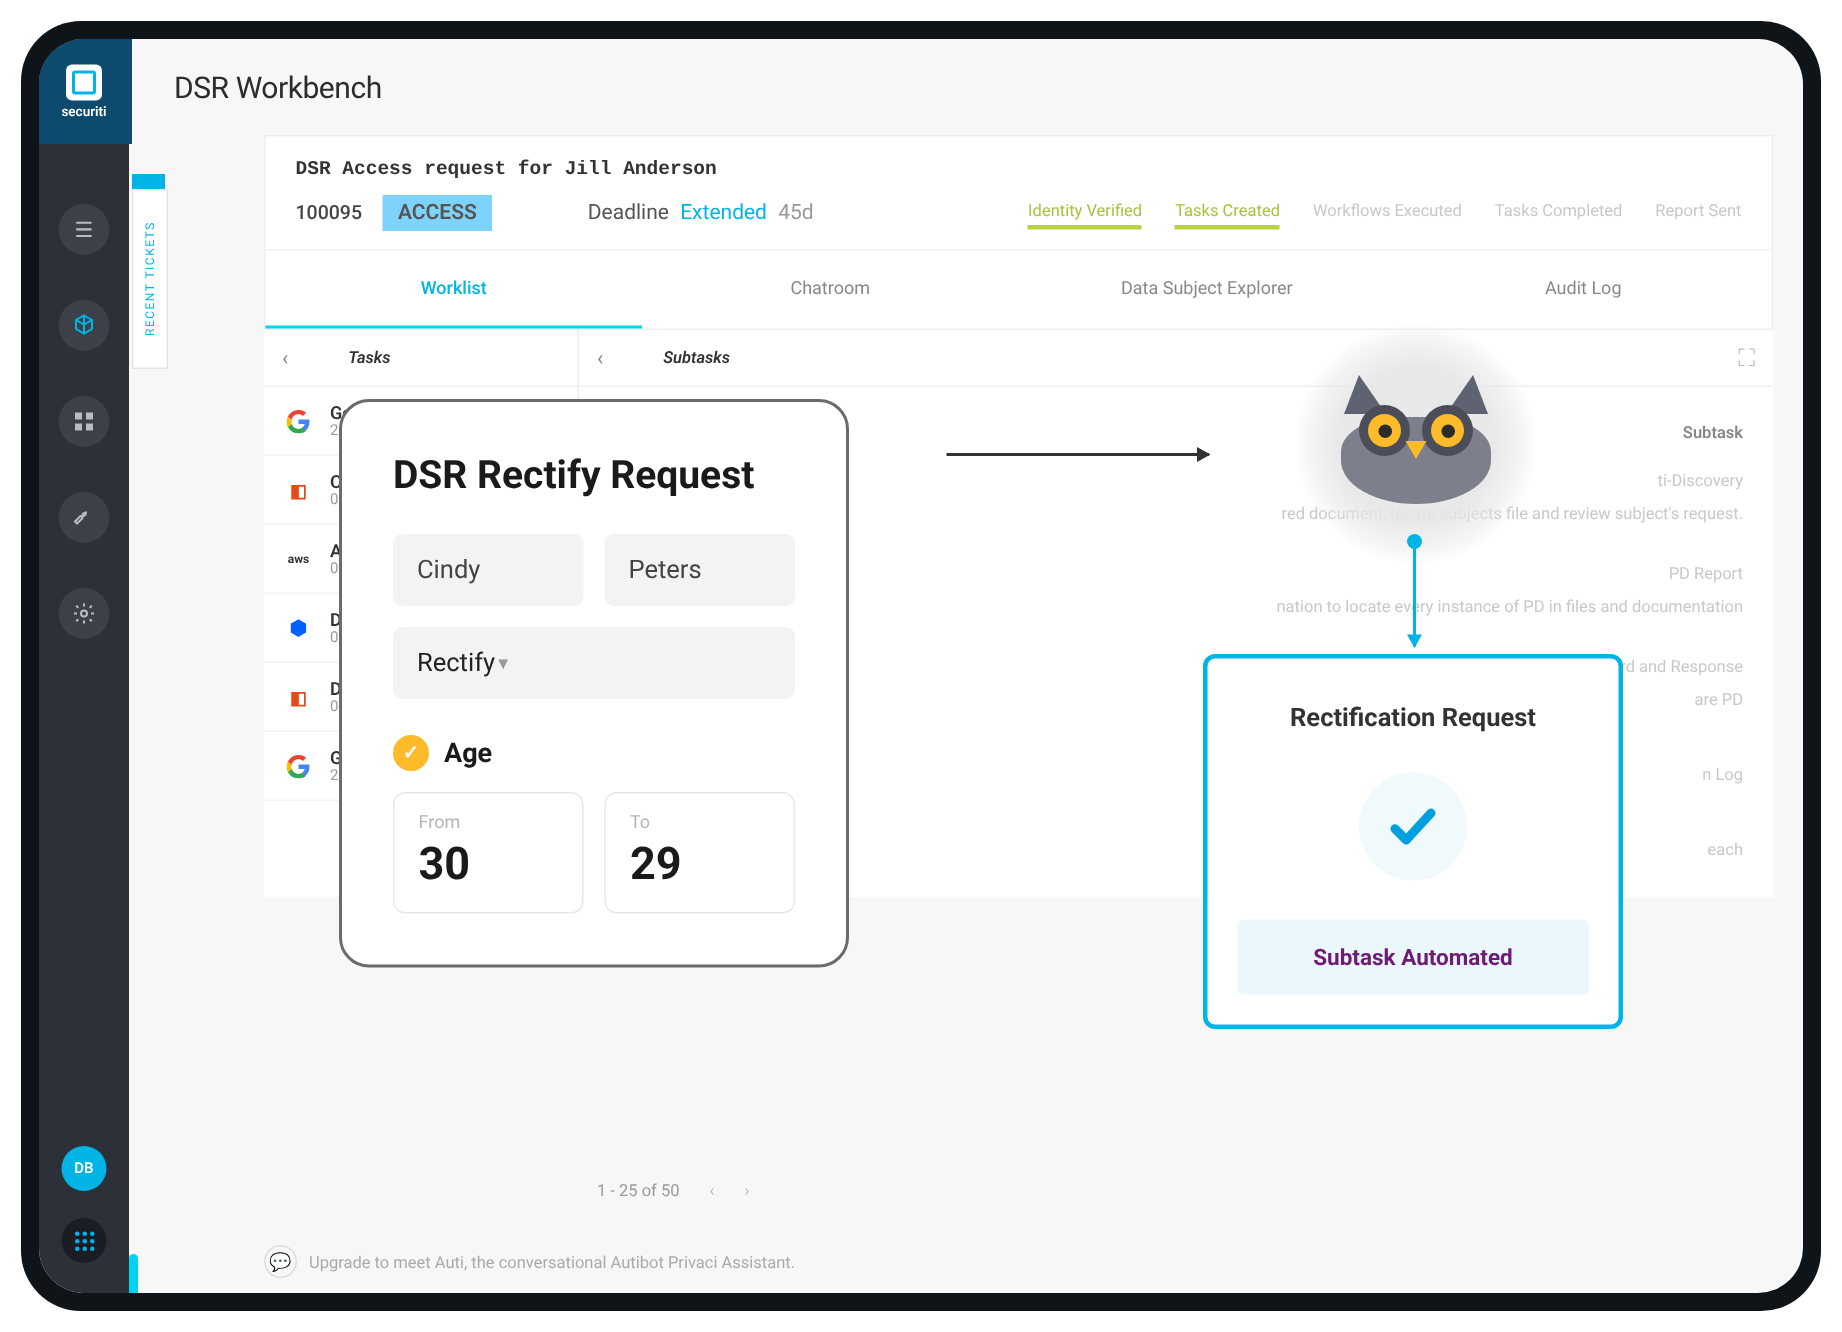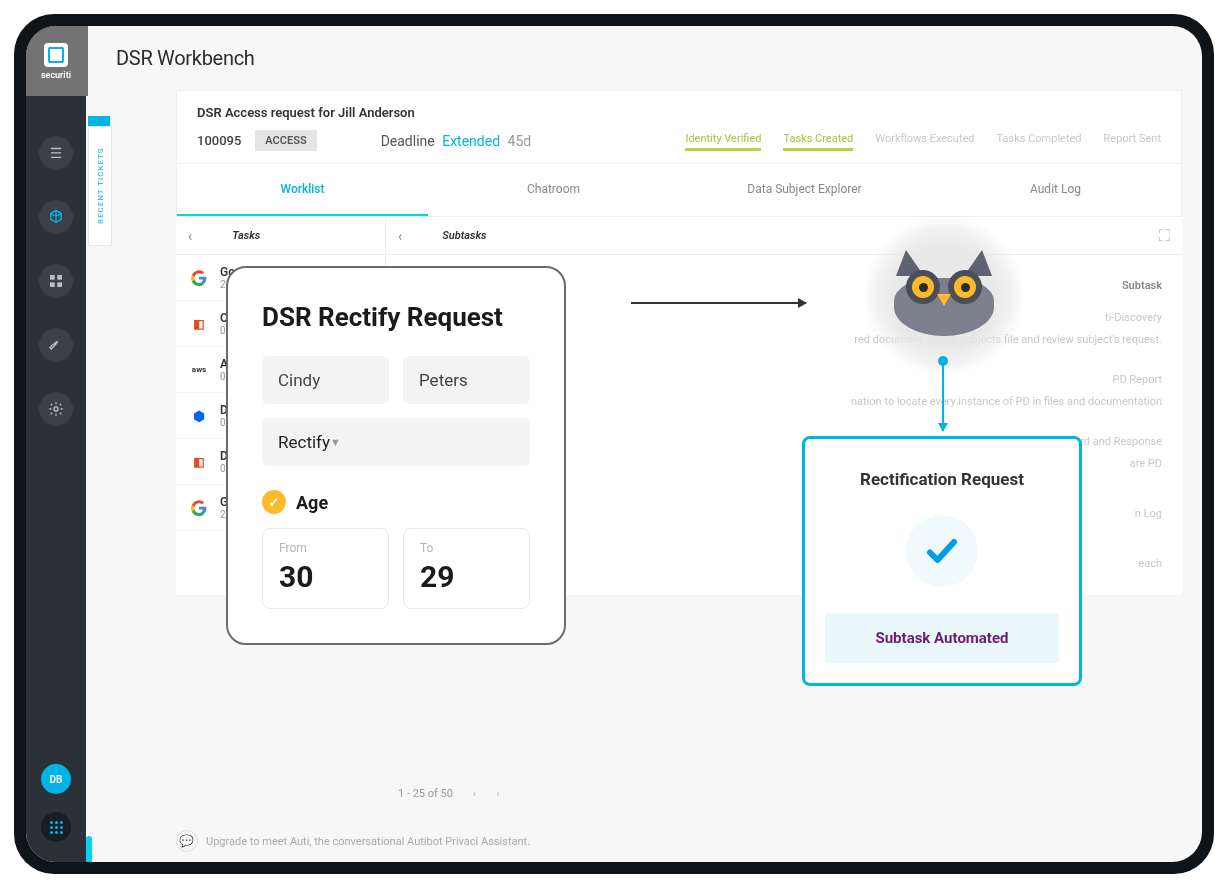--- a/index.html
+++ b/index.html
@@ -1,44 +1,44 @@
 <!DOCTYPE html>
 <html><head>
 <meta charset="utf-8">
 <style>
 * { margin: 0; padding: 0; box-sizing: border-box; font-family: -apple-system, BlinkMacSystemFont, "Segoe UI", Roboto, sans-serif; }
 body { background: #fff; display: flex; justify-content: center; align-items: center; min-height: 888px; }
 .device-frame { width: 1200px; height: 860px; background: #0f1419; border-radius: 40px; padding: 12px; position: relative; }
 .screen { width: 100%; height: 100%; background: #f7f7f8; border-radius: 30px; overflow: hidden; display: flex; position: relative; }
 .sidebar-narrow { width: 60px; background: #2c3038; display: flex; flex-direction: column; align-items: center; padding-top: 0; }
-.brand-box { width: 64px; height: 70px; background: #737373; display: flex; flex-direction: column; align-items: center; justify-content: center; }
+.brand-box { width: 64px; height: 70px; background: #0c4a6e; display: flex; flex-direction: column; align-items: center; justify-content: center; }
 .brand-icon { width: 24px; height: 24px; background: #fff; border-radius: 4px; position: relative; }
 .brand-icon::before { content: ''; position: absolute; inset: 4px; border: 2px solid #00b4e6; border-radius: 2px; }
 .brand-text { color: #fff; font-size: 9px; font-weight: 600; margin-top: 3px; }
 .nav-icons { display: flex; flex-direction: column; gap: 30px; margin-top: 40px; }
 .nav-icon { width: 34px; height: 34px; border-radius: 50%; background: #3c4049; display: flex; align-items: center; justify-content: center; color: #b8bcc5; font-size: 14px; cursor: pointer; }
 .nav-icon.primary { background: #3c4049; }
 .nav-icon svg { width: 16px; height: 16px; }
 .avatar-bottom { margin-top: auto; margin-bottom: 20px; display: flex; flex-direction: column; gap: 18px; align-items: flex-end; }
 .avatar-circle { width: 30px; height: 30px; border-radius: 50%; background: #00b4e6; color: #fff; font-size: 10px; font-weight: 600; display: flex; align-items: center; justify-content: center; }
 .apps-circle { width: 30px; height: 30px; border-radius: 50%; background: #1a1d24; display: flex; align-items: center; justify-content: center; }
 .apps-grid { display: grid; grid-template-columns: repeat(3, 3px); gap: 2px; }
 .apps-grid span { width: 3px; height: 3px; border-radius: 50%; background: #00b4e6; }
 .cyan-tab { width: 6px; height: 26px; background: #00d4f0; position: absolute; bottom: 0; left: 60px; border-radius: 3px 3px 0 0; }
 .main { flex: 1; display: flex; flex-direction: column; }
 .topbar { height: 64px; display: flex; align-items: center; padding: 0 30px; }
 .app-title { font-size: 20px; font-weight: 400; color: #2c2c2c; letter-spacing: -0.3px; }
 .recent-tickets-tab { position: absolute; left: 62px; top: 100px; width: 24px; height: 120px; background: #fff; border: 1px solid #e5e5e5; display: flex; align-items: center; justify-content: center; writing-mode: vertical-rl; font-size: 8px; color: #00b4e6; letter-spacing: 1px; transform: rotate(180deg); }
 .recent-arrow { position: absolute; left: 62px; top: 90px; width: 22px; height: 22px; background: #00b4e6; display: flex; align-items: center; justify-content: center; color: #fff; font-size: 11px; }
 .content { flex: 1; padding: 0 20px 0 90px; position: relative; }
 .request-header { background: #fff; border: 1px solid #eee; padding: 14px 20px 0; }
-.request-title { font-size: 13px; font-weight: 600; color: #333; }
+.request-title { font-size: 13px; font-weight: 600; color: #333; font-family: Liberation Mono, monospace; }
 .request-meta { display: flex; align-items: center; gap: 14px; margin-top: 10px; padding-bottom: 12px; }
 .meta-id { font-size: 13px; color: #444; font-weight: 500; }
-.badge-access { background: #e5e5e5; padding: 4px 10px; font-size: 11px; font-weight: 600; color: #555; }
+.badge-access { background: #7dd3fc; padding: 4px 10px; font-size: 14px; font-weight: 600; color: #555; }
 .meta-deadline { font-size: 14px; color: #555; margin-left: 50px; }
 .deadline-ext { color: #00b4e6; margin-left: 4px; }
 .deadline-days { color: #999; margin-left: 4px; }
 .stage-list { display: flex; gap: 22px; margin-left: auto; font-size: 11px; }
 .stage { color: #c8c8c8; position: relative; padding-bottom: 4px; }
 .stage.done { color: #a9c23c; }
 .stage.done::after { content: ''; position: absolute; left: 0; right: 0; bottom: -2px; height: 3px; background: #b8d146; }
 .tabs-row { display: flex; background: #fff; border: 1px solid #eee; border-top: none; }
 .tab-item { flex: 1; text-align: center; padding: 18px 0; font-size: 12px; color: #888; cursor: pointer; }
 .tab-item.active { color: #00b4e6; font-weight: 500; border-bottom: 2px solid #00d4f0; }

